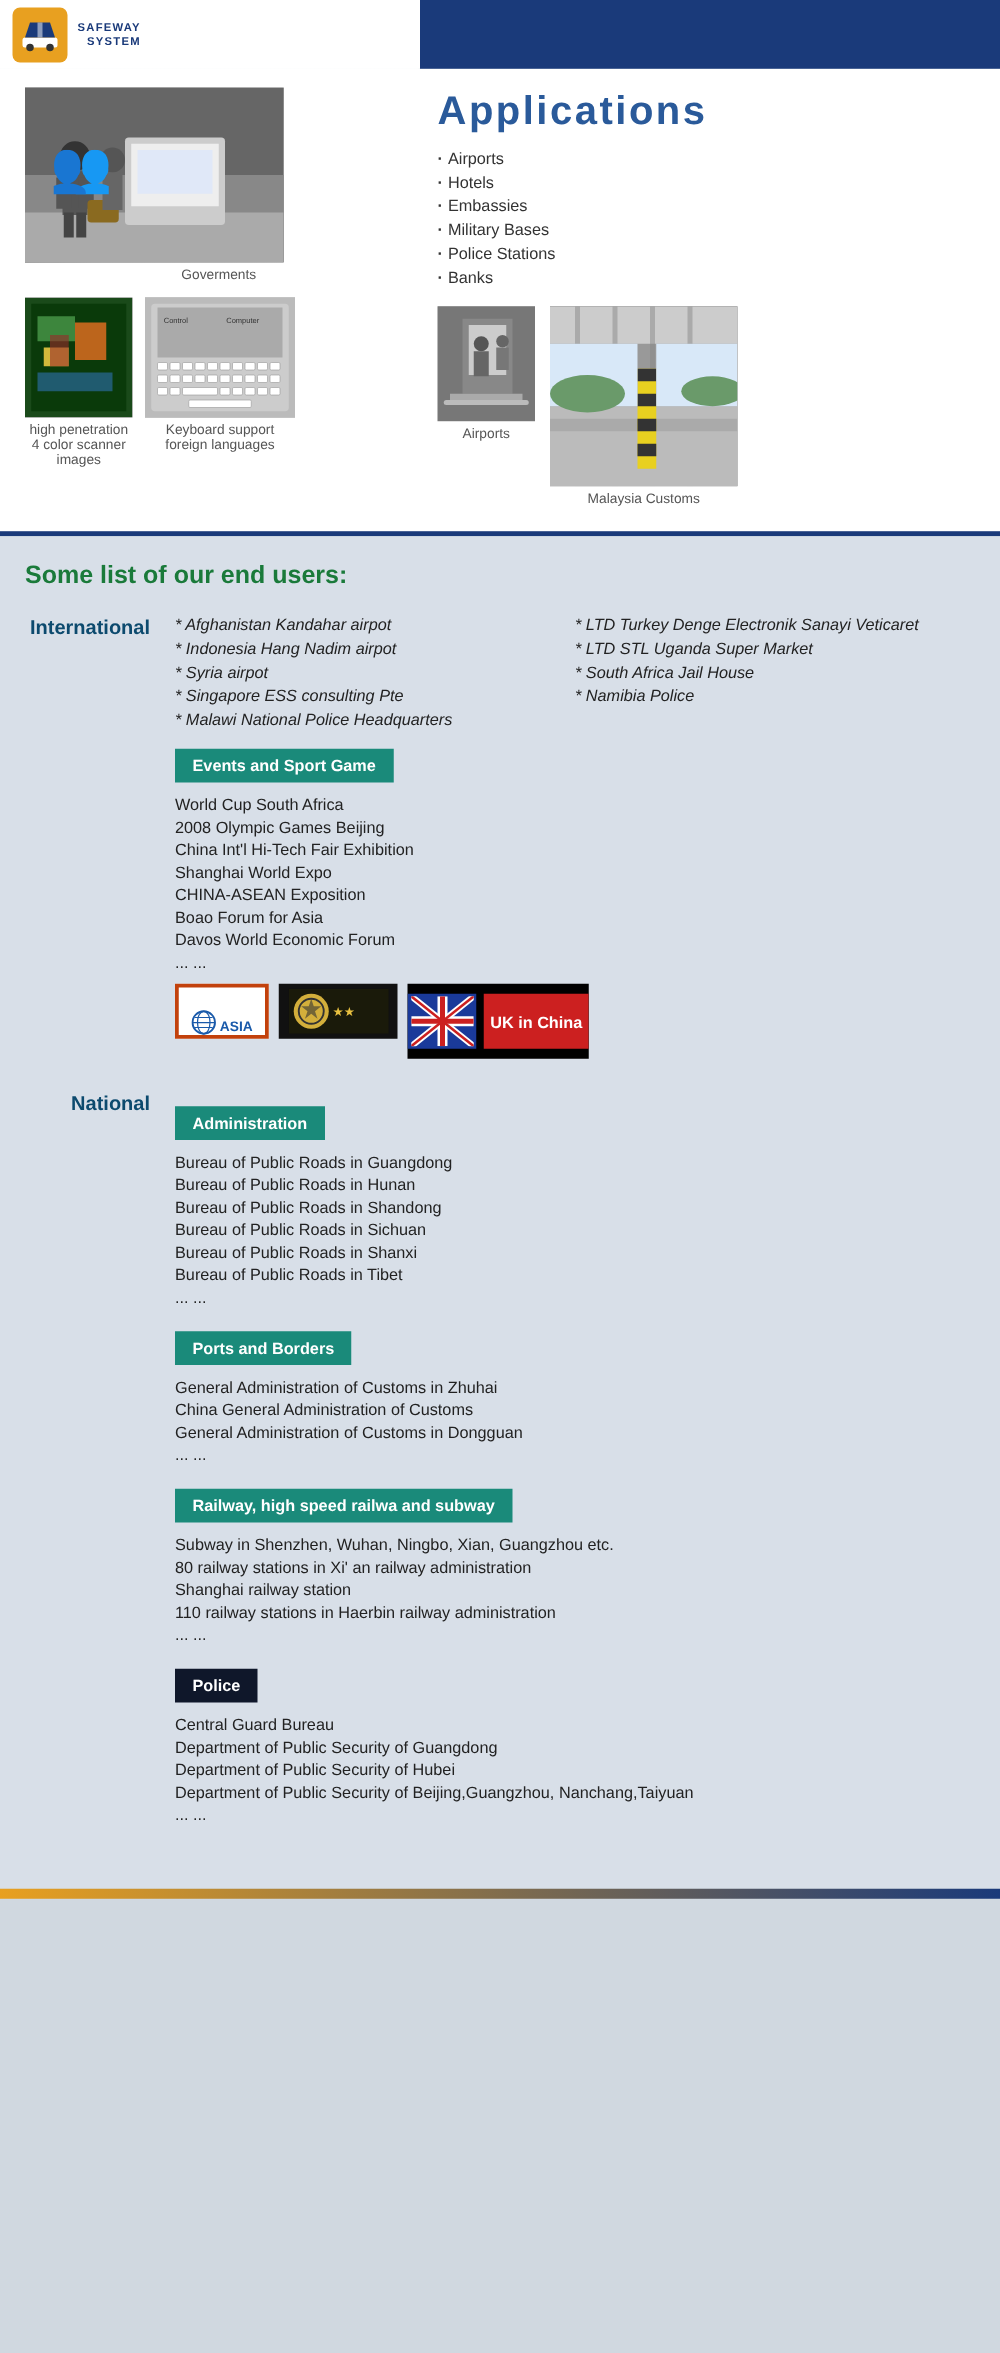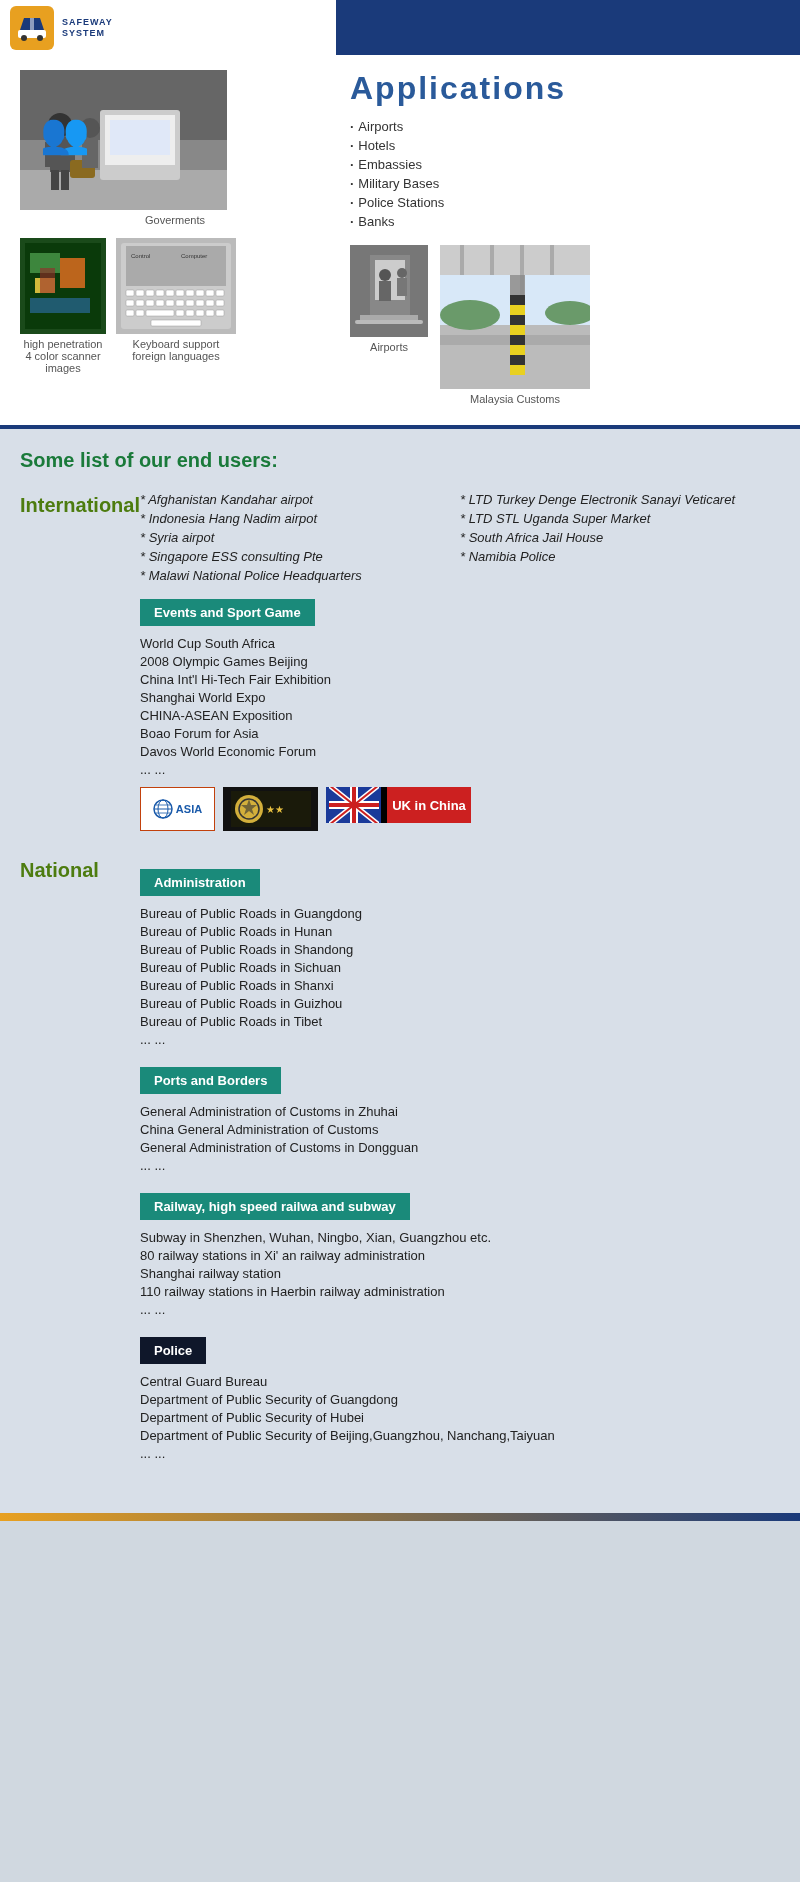--- a/index.html
+++ b/index.html
@@ -18,20 +18,21 @@
       align-items: center;
       position: relative;
     }
     .logo-area {
       width: 335px;
       display: flex;
       align-items: center;
       padding-left: 10px;
       background: #fff;
       height: 55px;
+      text-align: right;
     }
     .logo-icon {
       width: 44px;
       height: 44px;
       background: #e8a020;
       border-radius: 6px;
       display: flex;
       align-items: center;
       justify-content: center;
       margin-right: 8px;
@@ -157,23 +158,24 @@
     }
     .users-row {
       display: flex;
       gap: 0;
       margin-bottom: 8px;
     }
     .users-label {
       width: 120px;
       flex-shrink: 0;
       font-weight: bold;
-      font-size: 20px;
-      color: #4d7c0f;
+      font-size: 16px;
+      color: #0c4a6e;
       padding-top: 2px;
+      text-align: right;
       padding-right: 20px;
     }
     .users-content {
       flex: 1;
     }
 
     .int-list {
       display: flex;
       gap: 0;
     }
@@ -484,21 +486,21 @@
         <li>Shanghai World Expo</li>
         <li>CHINA-ASEAN Exposition</li>
         <li>Boao Forum for Asia</li>
         <li>Davos World Economic Forum</li>
         <li>... ...</li>
       </ul>
 
       
       <div class="logos-row">
 
-        <div class="logo-badge logo-asia" style="width:75px;height:44px;background:#fff;border:1px solid #c2410c;display:flex;align-items:center;justify-content:center;gap:3px;">
+        <div class="logo-badge logo-asia" style="width:75px;height:44px;background:#fff;border:3px solid #c2410c;display:flex;align-items:flex-end;justify-content:center;gap:3px;">
           <svg width="20" height="20" viewBox="0 0 20 20">
             <circle cx="10" cy="10" r="9" fill="none" stroke="#1a5aaa" stroke-width="1.5"></circle>
             <ellipse cx="10" cy="10" rx="5" ry="9" fill="none" stroke="#1a5aaa" stroke-width="1"></ellipse>
             <line x1="1" y1="10" x2="19" y2="10" stroke="#1a5aaa" stroke-width="1"></line>
             <line x1="3" y1="6" x2="17" y2="6" stroke="#1a5aaa" stroke-width="0.8"></line>
             <line x1="3" y1="14" x2="17" y2="14" stroke="#1a5aaa" stroke-width="0.8"></line>
           </svg>
           <span style="font-size:11px;color:#1a5aaa;font-weight:bold;">ASIA</span>
         </div>
 
@@ -507,21 +509,21 @@
             <rect width="80" height="36" fill="#1a1a0a"></rect>
 
             <circle cx="18" cy="18" r="14" fill="#e8c040" opacity="0.9"></circle>
             <circle cx="18" cy="18" r="10" fill="none" stroke="#333" stroke-width="1.5"></circle>
             <polygon points="18,8 20,14 26,14 21,18 23,24 18,20 13,24 15,18 10,14 16,14" fill="#333" opacity="0.6"></polygon>
 
             <text x="35" y="22" font-size="10" fill="#e8c040">★★</text>
           </svg>
         </div>
 
-        <div class="logo-badge logo-uk" style="width:145px;height:36px;background:#000000;display:flex;align-items:center;overflow:hidden;">
+        <div class="logo-badge logo-uk" style="width:145px;height:60px;background:#000000;display:flex;align-items:center;overflow:hidden;">
 
           <div style="width:55px;height:44px;background:#1a3a9a;display:flex;align-items:center;justify-content:center;flex-shrink:0;">
             <svg width="50" height="40" viewBox="0 0 50 40">
               <rect width="50" height="40" fill="#1a3a9a"></rect>
 
               <line x1="0" y1="0" x2="50" y2="40" stroke="#fff" stroke-width="5"></line>
               <line x1="50" y1="0" x2="0" y2="40" stroke="#fff" stroke-width="5"></line>
               <line x1="25" y1="0" x2="25" y2="40" stroke="#fff" stroke-width="8"></line>
               <line x1="0" y1="20" x2="50" y2="20" stroke="#fff" stroke-width="8"></line>
               <line x1="25" y1="0" x2="25" y2="40" stroke="#cc2020" stroke-width="4"></line>
@@ -543,21 +545,20 @@
     <div class="users-content">
 
       
       <div class="category-btn transport">Administration</div>
       <ul class="sub-list">
         <li>Bureau of Public Roads in Guangdong</li>
         <li>Bureau of Public Roads in Hunan</li>
         <li>Bureau of Public Roads in Shandong</li>
         <li>Bureau of Public Roads in Sichuan</li>
         <li>Bureau of Public Roads in Shanxi</li>
-        <li>Bureau of Public Roads in Guizhou</li>
         <li>Bureau of Public Roads in Tibet</li>
         <li>... ...</li>
       </ul>
 
       
       <div class="category-btn ports">Ports and Borders</div>
       <ul class="sub-list">
         <li>General Administration of Customs in Zhuhai</li>
         <li>China General Administration of Customs</li>
         <li>General Administration of Customs in Dongguan</li>

